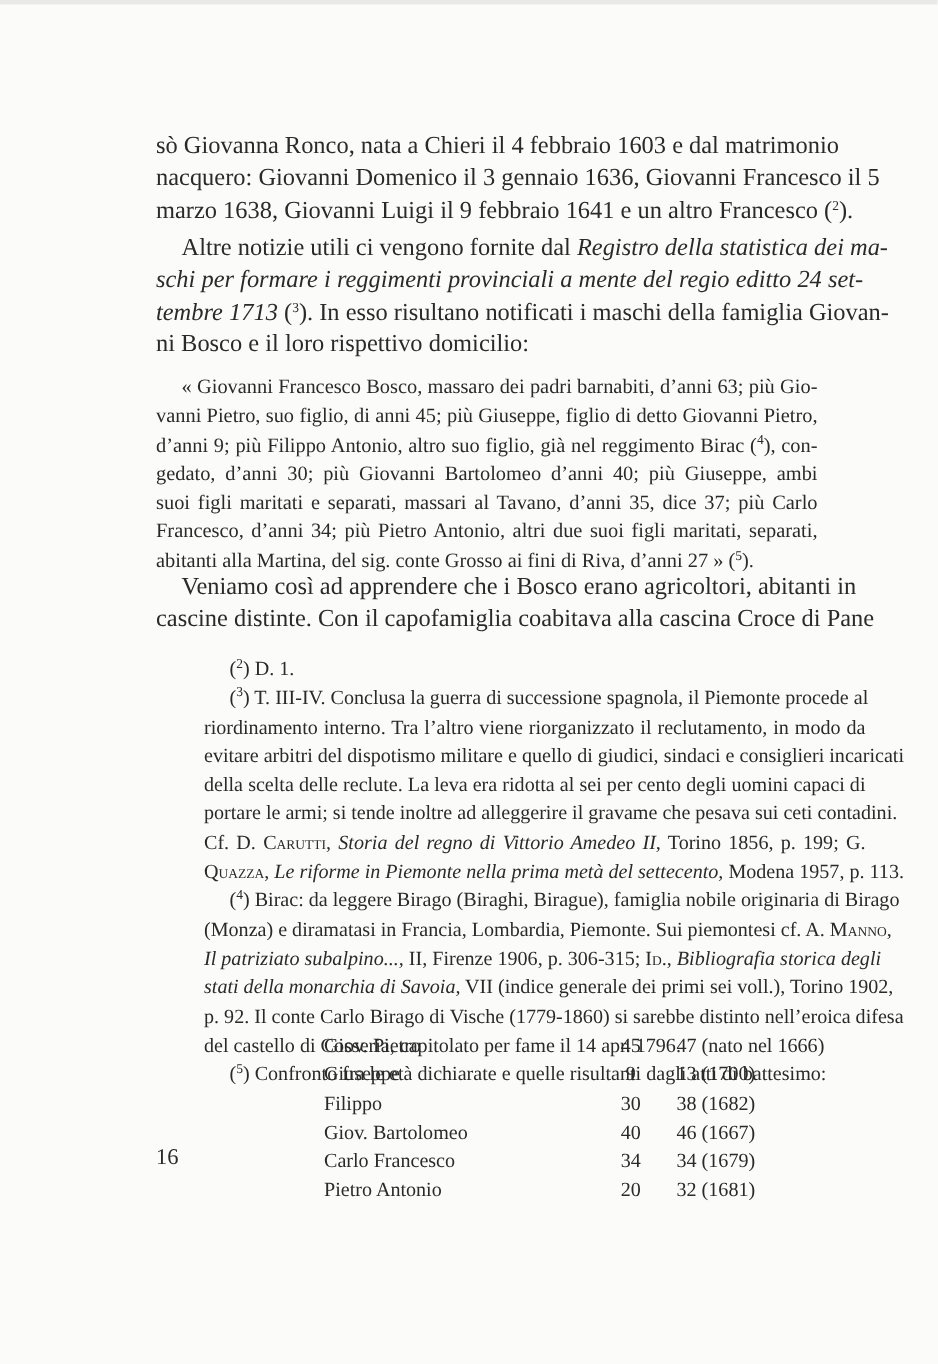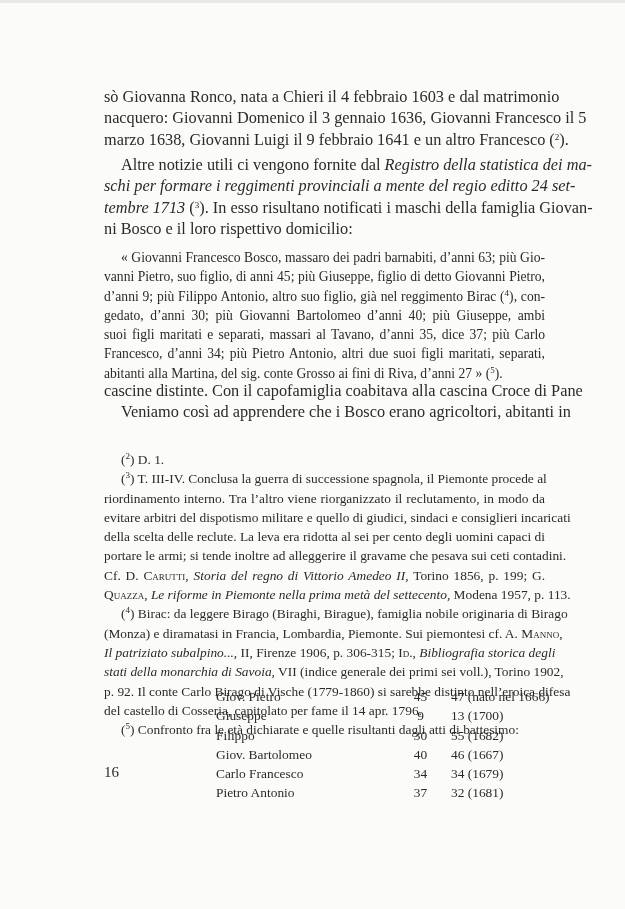--- a/index.html
+++ b/index.html
@@ -46,25 +46,25 @@
   <span class="line indent">« Giovanni Francesco Bosco, massaro dei padri barnabiti, d’anni 63; più Gio-</span>
   <span class="line">vanni Pietro, suo figlio, di anni 45; più Giuseppe, figlio di detto Giovanni Pietro,</span>
   <span class="line"><span>d’anni 9; più Filippo Antonio, altro suo figlio, già nel reggimento Birac</span> (<sup>4</sup>)<span>, con-</span></span>
   <span class="line">gedato, d’anni 30; più Giovanni Bartolomeo d’anni 40; più Giuseppe, ambi</span>
   <span class="line">suoi figli maritati e separati, massari al Tavano, d’anni 35, dice 37; più Carlo</span>
   <span class="line">Francesco, d’anni 34; più Pietro Antonio, altri due suoi figli maritati, separati,</span>
   <span class="line last"><span>abitanti alla Martina, del sig. conte Grosso ai fini di Riva, d’anni 27 »</span> (<sup>5</sup>).</span>
 </div>
 
 <div class="body-text" style="top:380px;">
+  <span class="line indent">Veniamo così ad apprendere che i Bosco erano agricoltori, abitanti in</span>
   <span class="line">cascine distinte. Con il capofamiglia coabitava alla cascina Croce di Pane</span>
-  <span class="line indent">Veniamo così ad apprendere che i Bosco erano agricoltori, abitanti in</span>
 </div>
 
-<div class="notes" style="top:450px;">
+<div class="notes" style="top:436px;margin-left:32px;">
   <span class="line last indent">(<sup>2</sup>) <span>D. 1.</span></span>
 
   <span class="line indent">(<sup>3</sup>) <span>T. III-IV. Conclusa la guerra di successione spagnola, il Piemonte procede al</span></span>
   <span class="line">riordinamento interno. Tra l’altro viene riorganizzato il reclutamento, in modo da</span>
   <span class="line">evitare arbitri del dispotismo militare e quello di giudici, sindaci e consiglieri incaricati</span>
   <span class="line">della scelta delle reclute. La leva era ridotta al sei per cento degli uomini capaci di</span>
   <span class="line">portare le armi; si tende inoltre ad alleggerire il gravame che pesava sui ceti contadini.</span>
   <span class="line"><span>Cf. D. </span><span class="sc">Carutti</span>, <i>Storia del regno di Vittorio Amedeo II,</i><span> Torino 1856, p. 199; G.</span></span>
   <span class="line"><span class="sc">Quazza</span>, <i>Le riforme in Piemonte nella prima metà del settecento,</i><span> Modena 1957, p. 113.</span></span>
 
@@ -85,32 +85,32 @@
       <span class="c3">47 (nato nel 1666)</span>
     </div>
     <div class="row">
       <span class="c1">Giuseppe</span>
       <span class="c2">9</span>
       <span class="c3">13 (1700)</span>
     </div>
     <div class="row">
       <span class="c1">Filippo</span>
       <span class="c2">30</span>
-      <span class="c3">55 (1682)</span>
+      <span class="c3">38 (1682)</span>
     </div>
     <div class="row">
       <span class="c1">Giov. Bartolomeo</span>
       <span class="c2">40</span>
       <span class="c3">46 (1667)</span>
     </div>
     <div class="row">
       <span class="c1">Carlo Francesco</span>
       <span class="c2">34</span>
       <span class="c3">34 (1679)</span>
     </div>
     <div class="row">
       <span class="c1">Pietro Antonio</span>
-      <span class="c2">37</span>
+      <span class="c2">20</span>
       <span class="c3">32 (1681)</span>
     </div>
   </div>
 
 <div class="pageno">16</div>
 
 </body></html>

